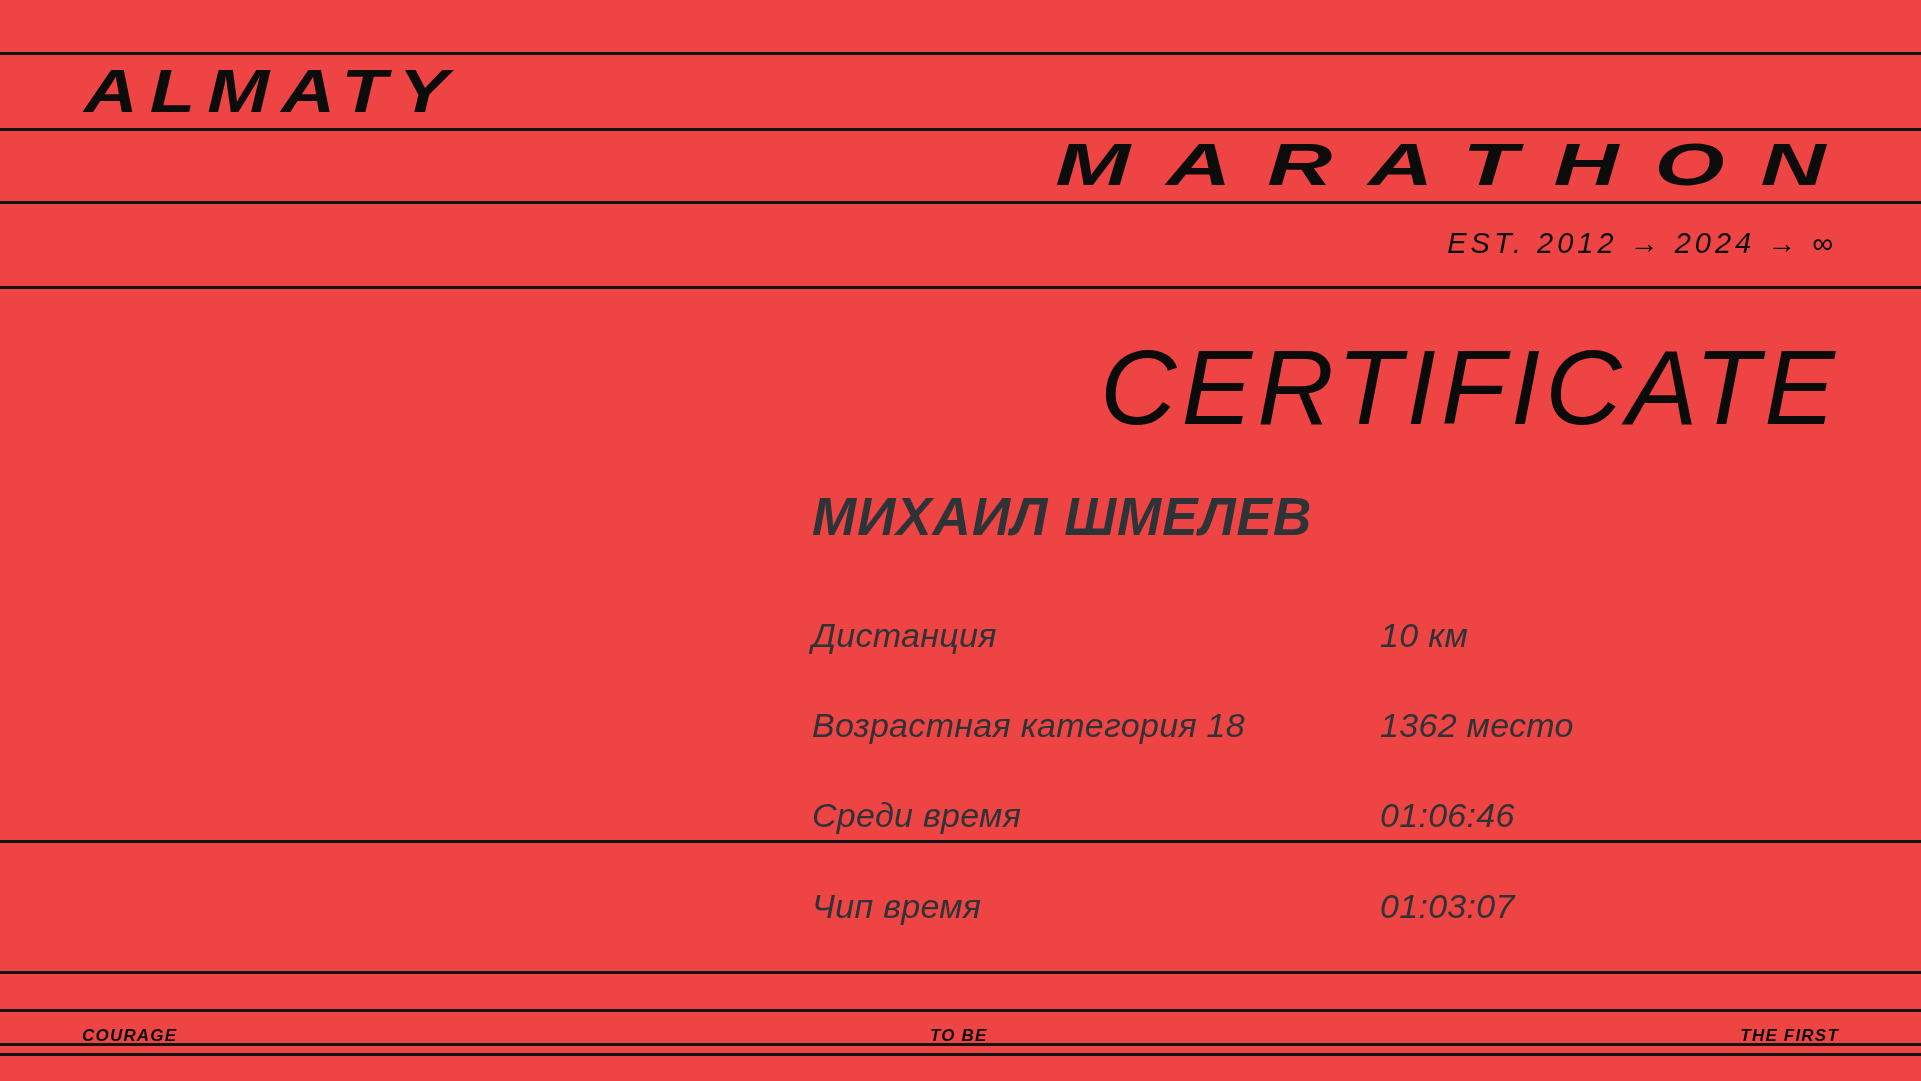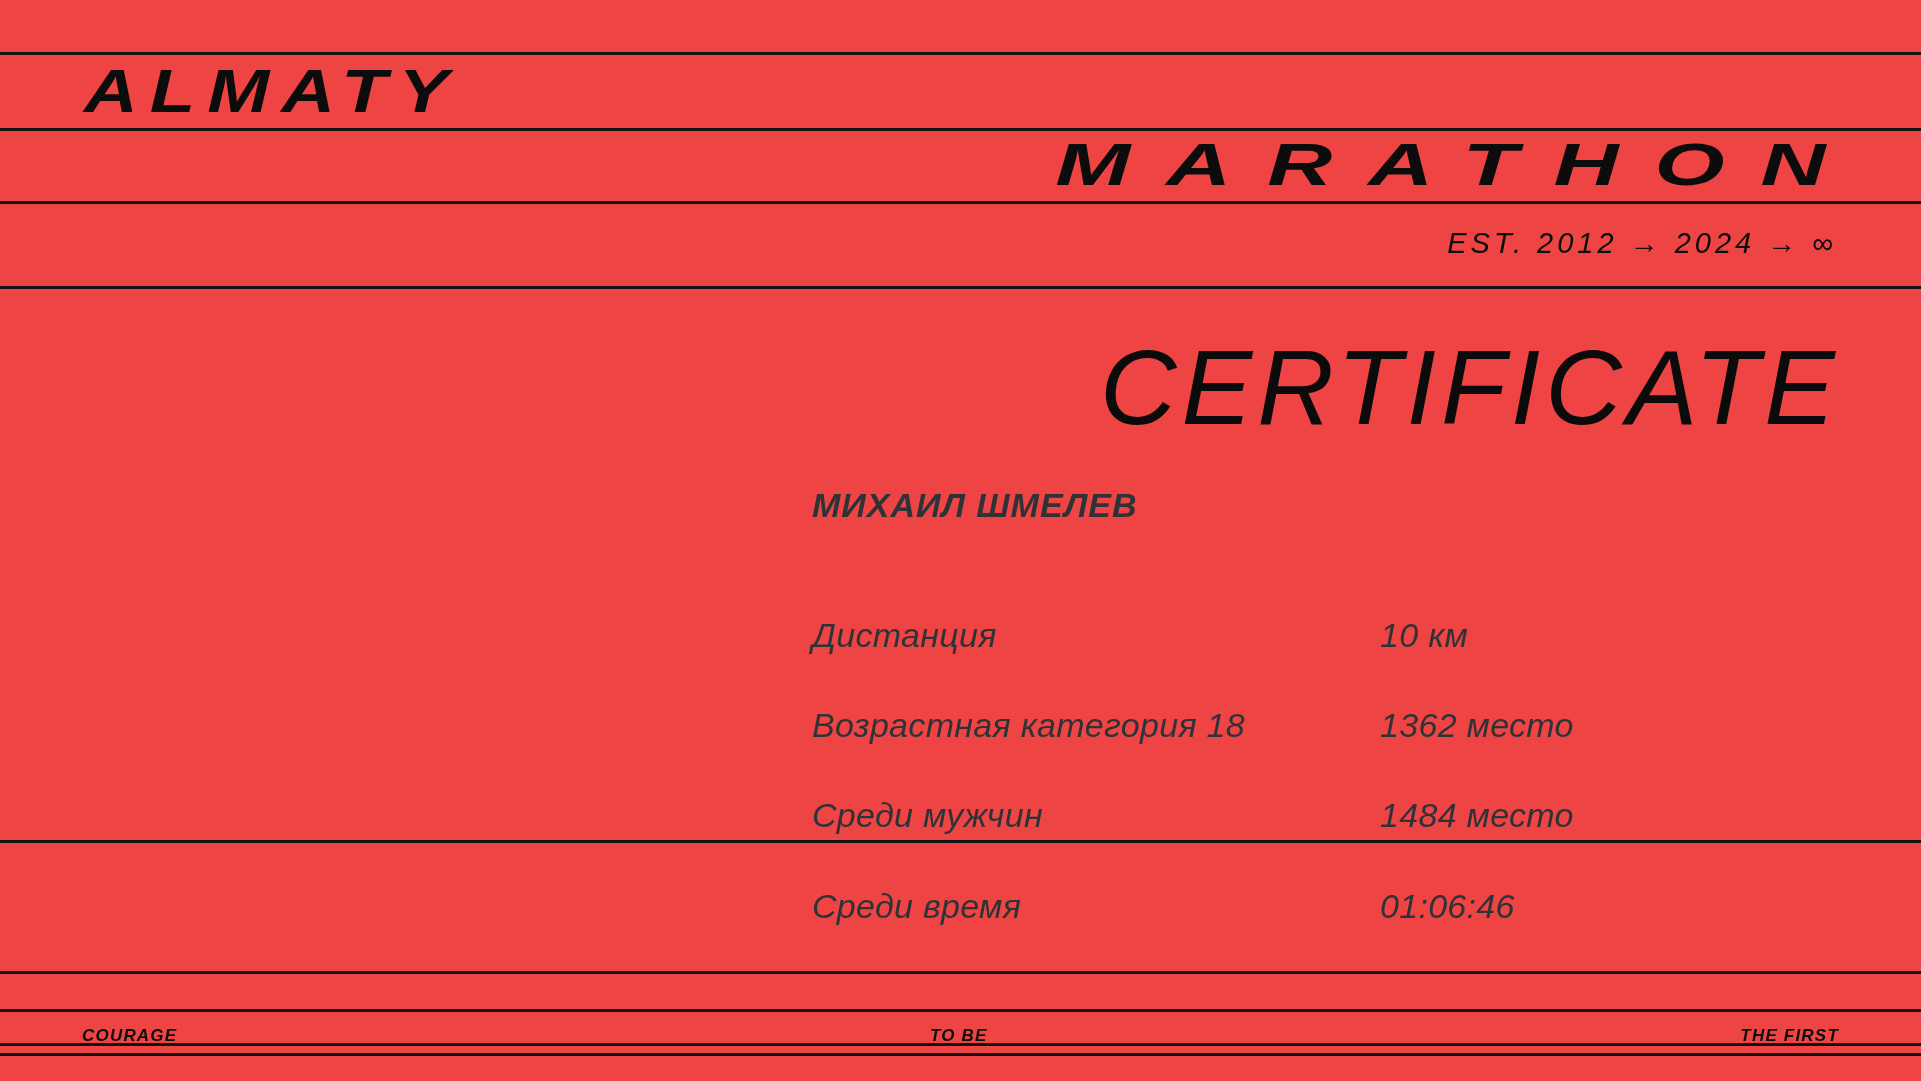--- a/index.html
+++ b/index.html
@@ -21,21 +21,21 @@
     font-size:60px;font-weight:bold;letter-spacing:24px;white-space:nowrap;
     transform:scaleX(1.5);transform-origin:right center;margin-right:-24px;
   }
   .est{top:201px;height:85px;right:84px;justify-content:flex-end;}
   .est span{font-size:29px;font-weight:normal;letter-spacing:4px;white-space:nowrap;}
   .title{
     position:absolute;top:318px;right:81px;font-size:106px;font-weight:normal;
     letter-spacing:5px;line-height:1;white-space:nowrap;color:#0B0B0B;margin-top:16px;
   }
   .runner-name{
-    position:absolute;left:812px;top:486px;font-size:34px;font-weight:bold;
+    position:absolute;left:812px;top:486px;font-size:53px;font-weight:bold;
     letter-spacing:1px;color:#2E3338;white-space:nowrap;
   }
   .results{position:absolute;left:812px;top:570px;width:780px;}
   .results .row{position:relative;height:50.4px;display:flex;align-items:center;margin-top:40px;}
   .results .lbl,.results .val{
     font-size:34px;letter-spacing:.3px;color:#2E3338;white-space:nowrap;
   }
   .results .val{position:absolute;left:568px;}
   .sponsors{position:absolute;left:0;top:840px;width:1921px;height:131px;}
   .motto{
@@ -75,26 +75,26 @@
   <div class="results">
     <div class="row">
       <span class="lbl">Дистанция</span>
       <span class="val">10 км</span>
     </div>
     <div class="row">
       <span class="lbl">Возрастная категория 18</span>
       <span class="val">1362 место</span>
     </div>
     <div class="row">
-      <span class="lbl">Среди мужчин</span>
-      <span class="val">1484 место</span>
+      <span class="lbl">Среди время</span>
+      <span class="val">01:06:46</span>
     </div>
     <div class="row">
-      <span class="lbl">Среди время</span>
-      <span class="val">01:06:46</span>
+      <span class="lbl">Чип время</span>
+      <span class="val">01:03:07</span>
     </div>
   </div>
 
   <div class="sponsors">
 
     
     
 
     
 

